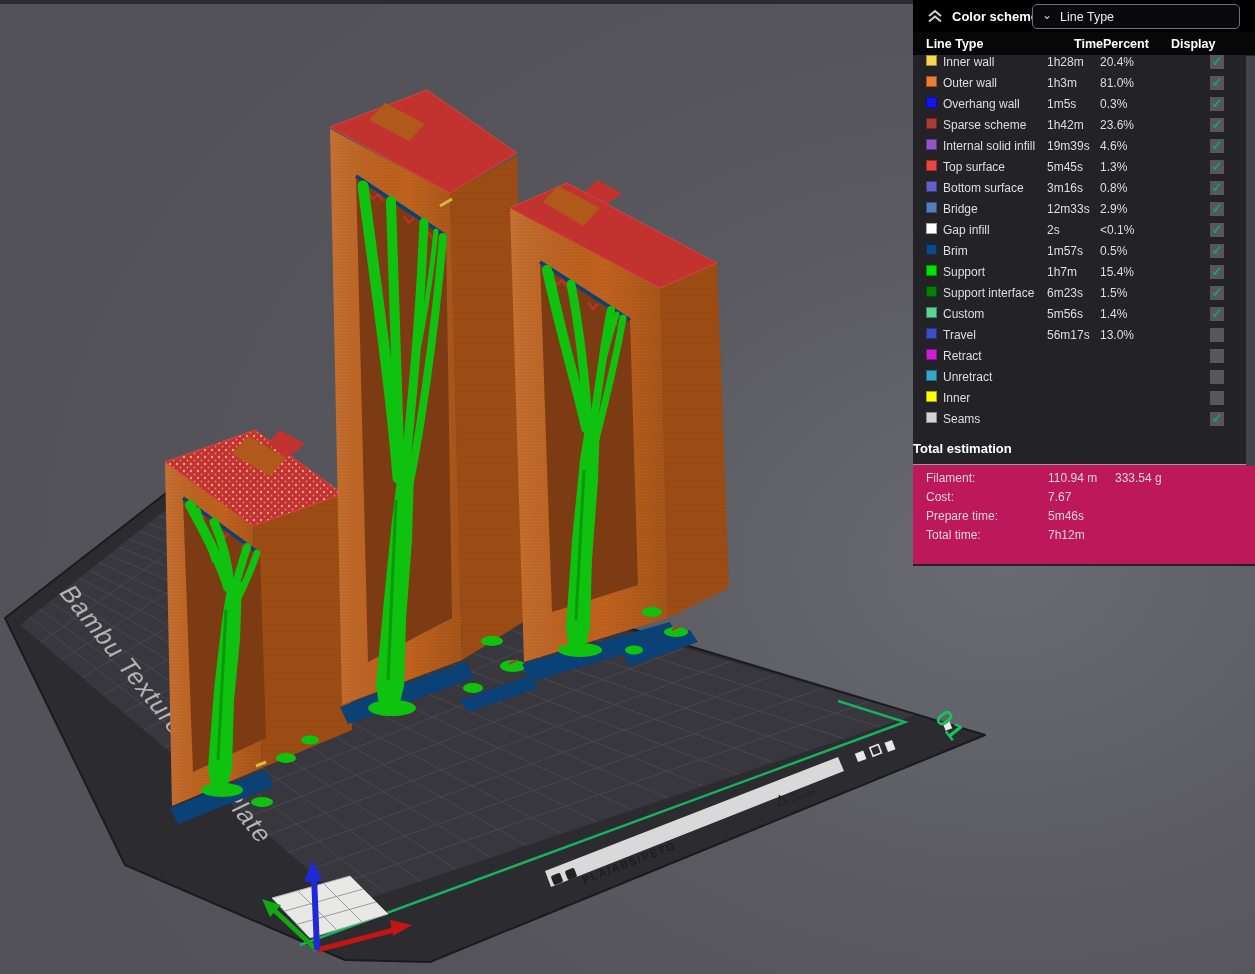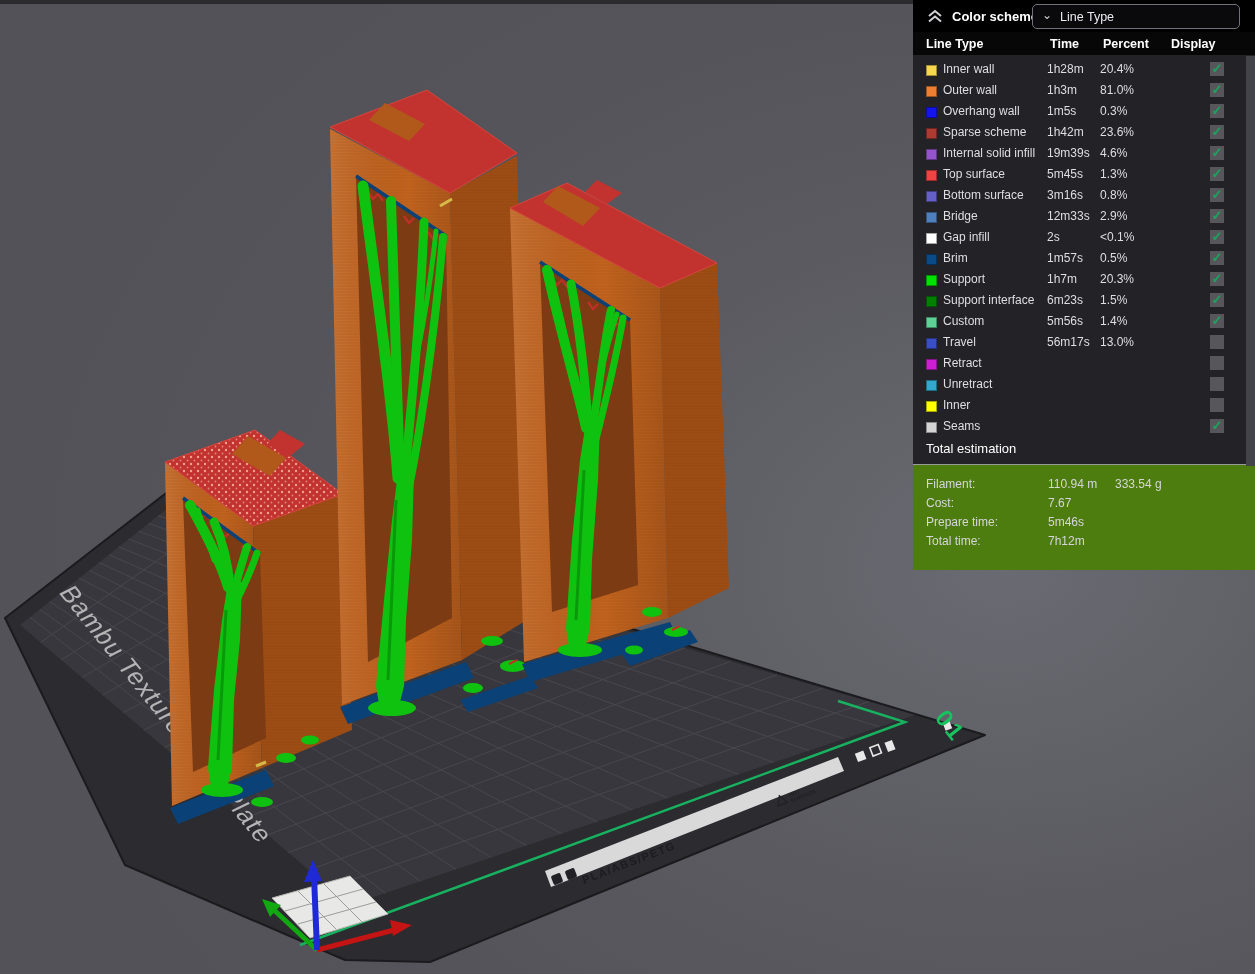--- a/index.html
+++ b/index.html
@@ -15,35 +15,35 @@
          color:#dfdfe1;font-size:12px;}
   #panel-header{height:32px;background:#000;display:flex;align-items:center;padding-left:14px;position:relative;}
   #collapse-icon{width:16px;height:14px;margin-right:9px;cursor:pointer;}
   #panel-title{font-weight:bold;font-size:13px;color:#fff;}
   #scheme-dropdown{position:absolute;right:15px;top:4px;width:197px;height:23px;border:1px solid #72727a;
       border-radius:5px;background:#0a0a0c;display:flex;align-items:center;padding-left:9px;cursor:pointer;}
   #scheme-dropdown .chev{color:#cfcfd4;font-size:12px;margin-right:8px;transform:translateY(-2px);}
   #scheme-dropdown .val{color:#ececf0;font-size:12.5px;}
   #col-head{height:23px;background:#070708;display:flex;align-items:center;padding-left:13px;
             font-weight:bold;font-size:12.5px;color:#fff;}
-  .ch-type{width:124px;}.ch-time{width:53px;}.ch-pct{width:68px;}
+  .ch-type{width:124px;}.ch-time{width:53px;text-align:right;}.ch-pct{width:68px;}
   #rows{position:relative;}
-  .lrow{display:flex;align-items:flex-end;height:21px;padding-left:13px;}
+  .lrow{display:flex;align-items:flex-start;height:21px;padding-left:13px;}
   .sw{width:11px;height:11px;margin-right:6px;flex:none;box-shadow:0 0 0 1px rgba(0,0,0,.35) inset;}
   .lbl{width:104px;flex:none;white-space:nowrap;}
   .tm{width:53px;flex:none;}
   .pc{width:56px;flex:none;}
   .cb{width:14px;height:14px;margin-left:54px;background:#57575b;flex:none;
       display:flex;align-items:center;justify-content:center;cursor:pointer;}
   .cb .tick{display:none;color:#1ca35f;font-size:13px;font-weight:bold;line-height:1;transform:translateY(-1px);}
   .cb.on .tick{display:block;}
   #scrollbar{position:absolute;top:56px;right:0;width:9px;height:410px;background:#43434a;}
-  #total-est{height:31px;display:flex;align-items:center;padding-left:13px;font-weight:normal;
+  #total-est{height:31px;display:flex;align-items:center;font-weight:bold;
              font-size:13px;color:#fff;background:#232327;}
-  #totals{background:#4d7c0f;border-top:1px solid #9a9a9e;padding-top:9px;height:96px;}
+  #totals{background:#be185d;border-top:1px solid #9a9a9e;padding-top:3px;height:96px;}
   .trow{display:flex;height:19px;align-items:center;padding-left:13px;color:#d6d6da;}
   .trow .tl{width:122px;flex:none;}
   .trow .tv{width:67px;flex:none;}
 
   #grid line{stroke:#47474d;stroke-width:1;}
   .branch{fill:none;stroke-linecap:round;}
   text{user-select:none;}
 </style>
 </head>
 <body>
@@ -354,21 +354,21 @@
         <span class="tm">1m57s</span>
         <span class="pc">0.5%</span>
         <span class="cb on">
           <span class="tick">✓</span>
         </span>
       </div>
     <div class="lrow">
         <span class="sw" style="background-color: rgb(0, 226, 0);"></span>
         <span class="lbl">Support</span>
         <span class="tm">1h7m</span>
-        <span class="pc">20.3%</span>
+        <span class="pc">15.4%</span>
         <span class="cb on">
           <span class="tick">✓</span>
         </span>
       </div>
     <div class="lrow">
         <span class="sw" style="background-color: rgb(0, 128, 0);"></span>
         <span class="lbl">Support interface</span>
         <span class="tm">6m23s</span>
         <span class="pc">1.5%</span>
         <span class="cb on">

